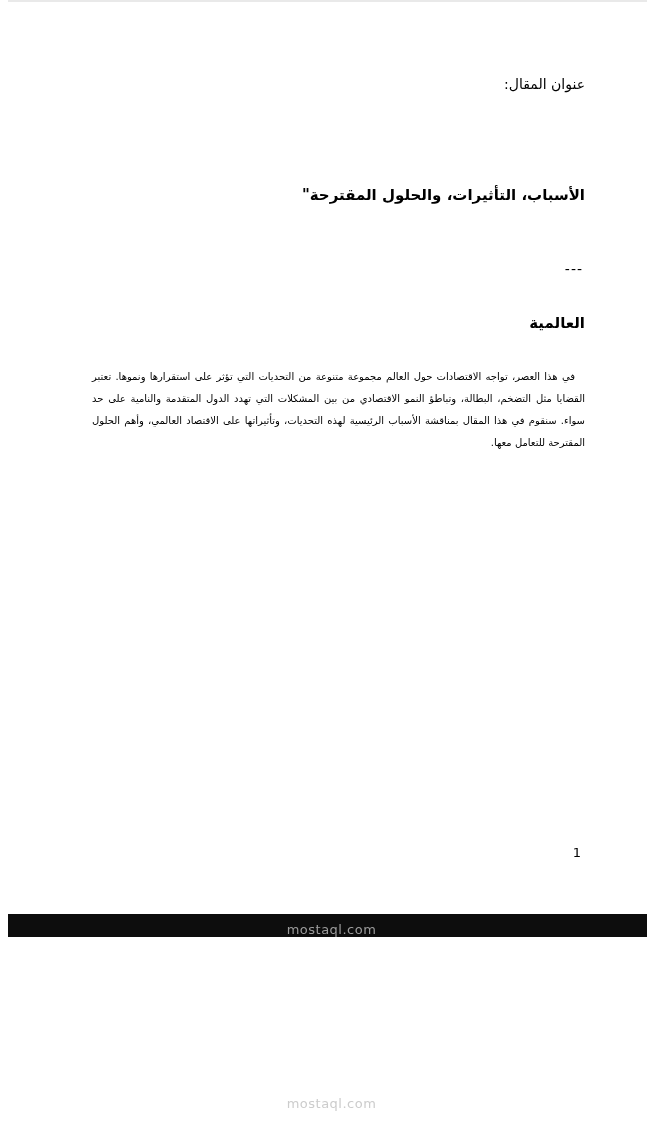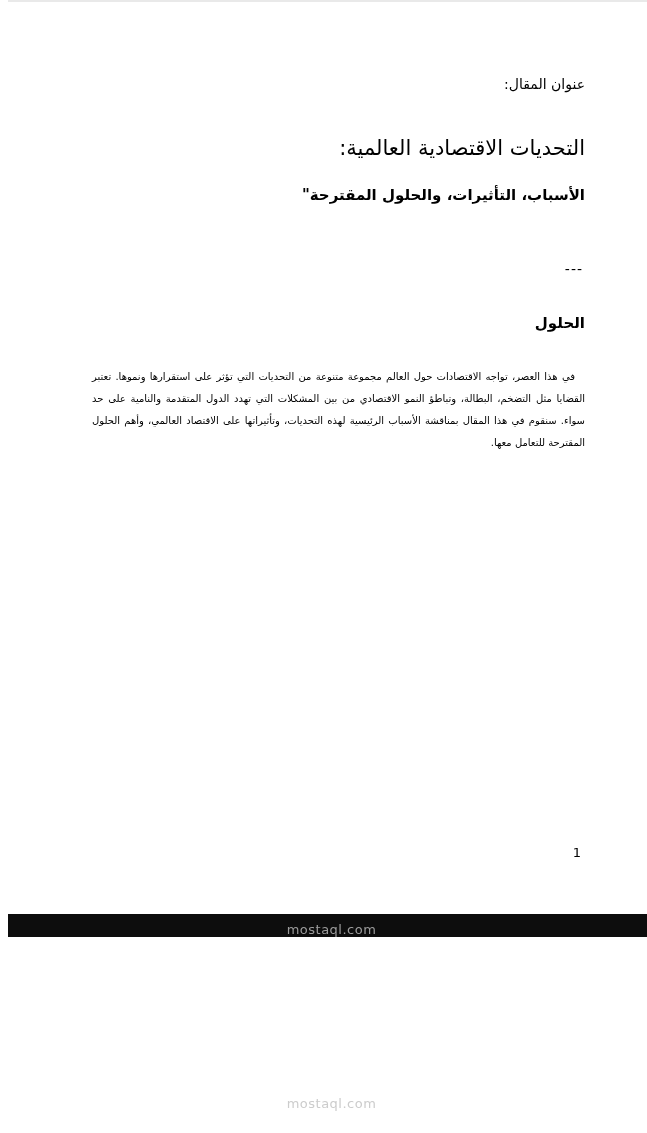--- a/index.html
+++ b/index.html
@@ -106,27 +106,26 @@
   }
 </style>
 </head>
 <body>
 
 <div id="doc">
   <div class="top-edge"></div>
 
   <div class="article-label rtl">عنوان المقال:</div>
 
-  <div class="main-title rtl">التحديات الاقتصادية العالمية:</div>
 
   <div class="subtitle rtl">الأسباب، التأثيرات، والحلول المقترحة"</div>
 
   <div class="dashes">---</div>
 
-  <div class="intro-heading rtl">الحلول</div>
+  <div class="intro-heading rtl">العالمية</div>
 
   <div class="intro-paragraph rtl">في هذا العصر، تواجه الاقتصادات حول العالم مجموعة متنوعة من التحديات التي تؤثر على استقرارها ونموها. تعتبر القضايا مثل التضخم، البطالة، وتباطؤ النمو الاقتصادي من بين المشكلات التي تهدد الدول المتقدمة والنامية على حد سواء. سنقوم في هذا المقال بمناقشة الأسباب الرئيسية لهذه التحديات، وتأثيراتها على الاقتصاد العالمي، وأهم الحلول المقترحة للتعامل معها.</div>
 
   <div class="page-number">1</div>
 
   <div class="page-divider"></div>
 
   <div class="watermark-1">mostaql.com</div>
 
 

